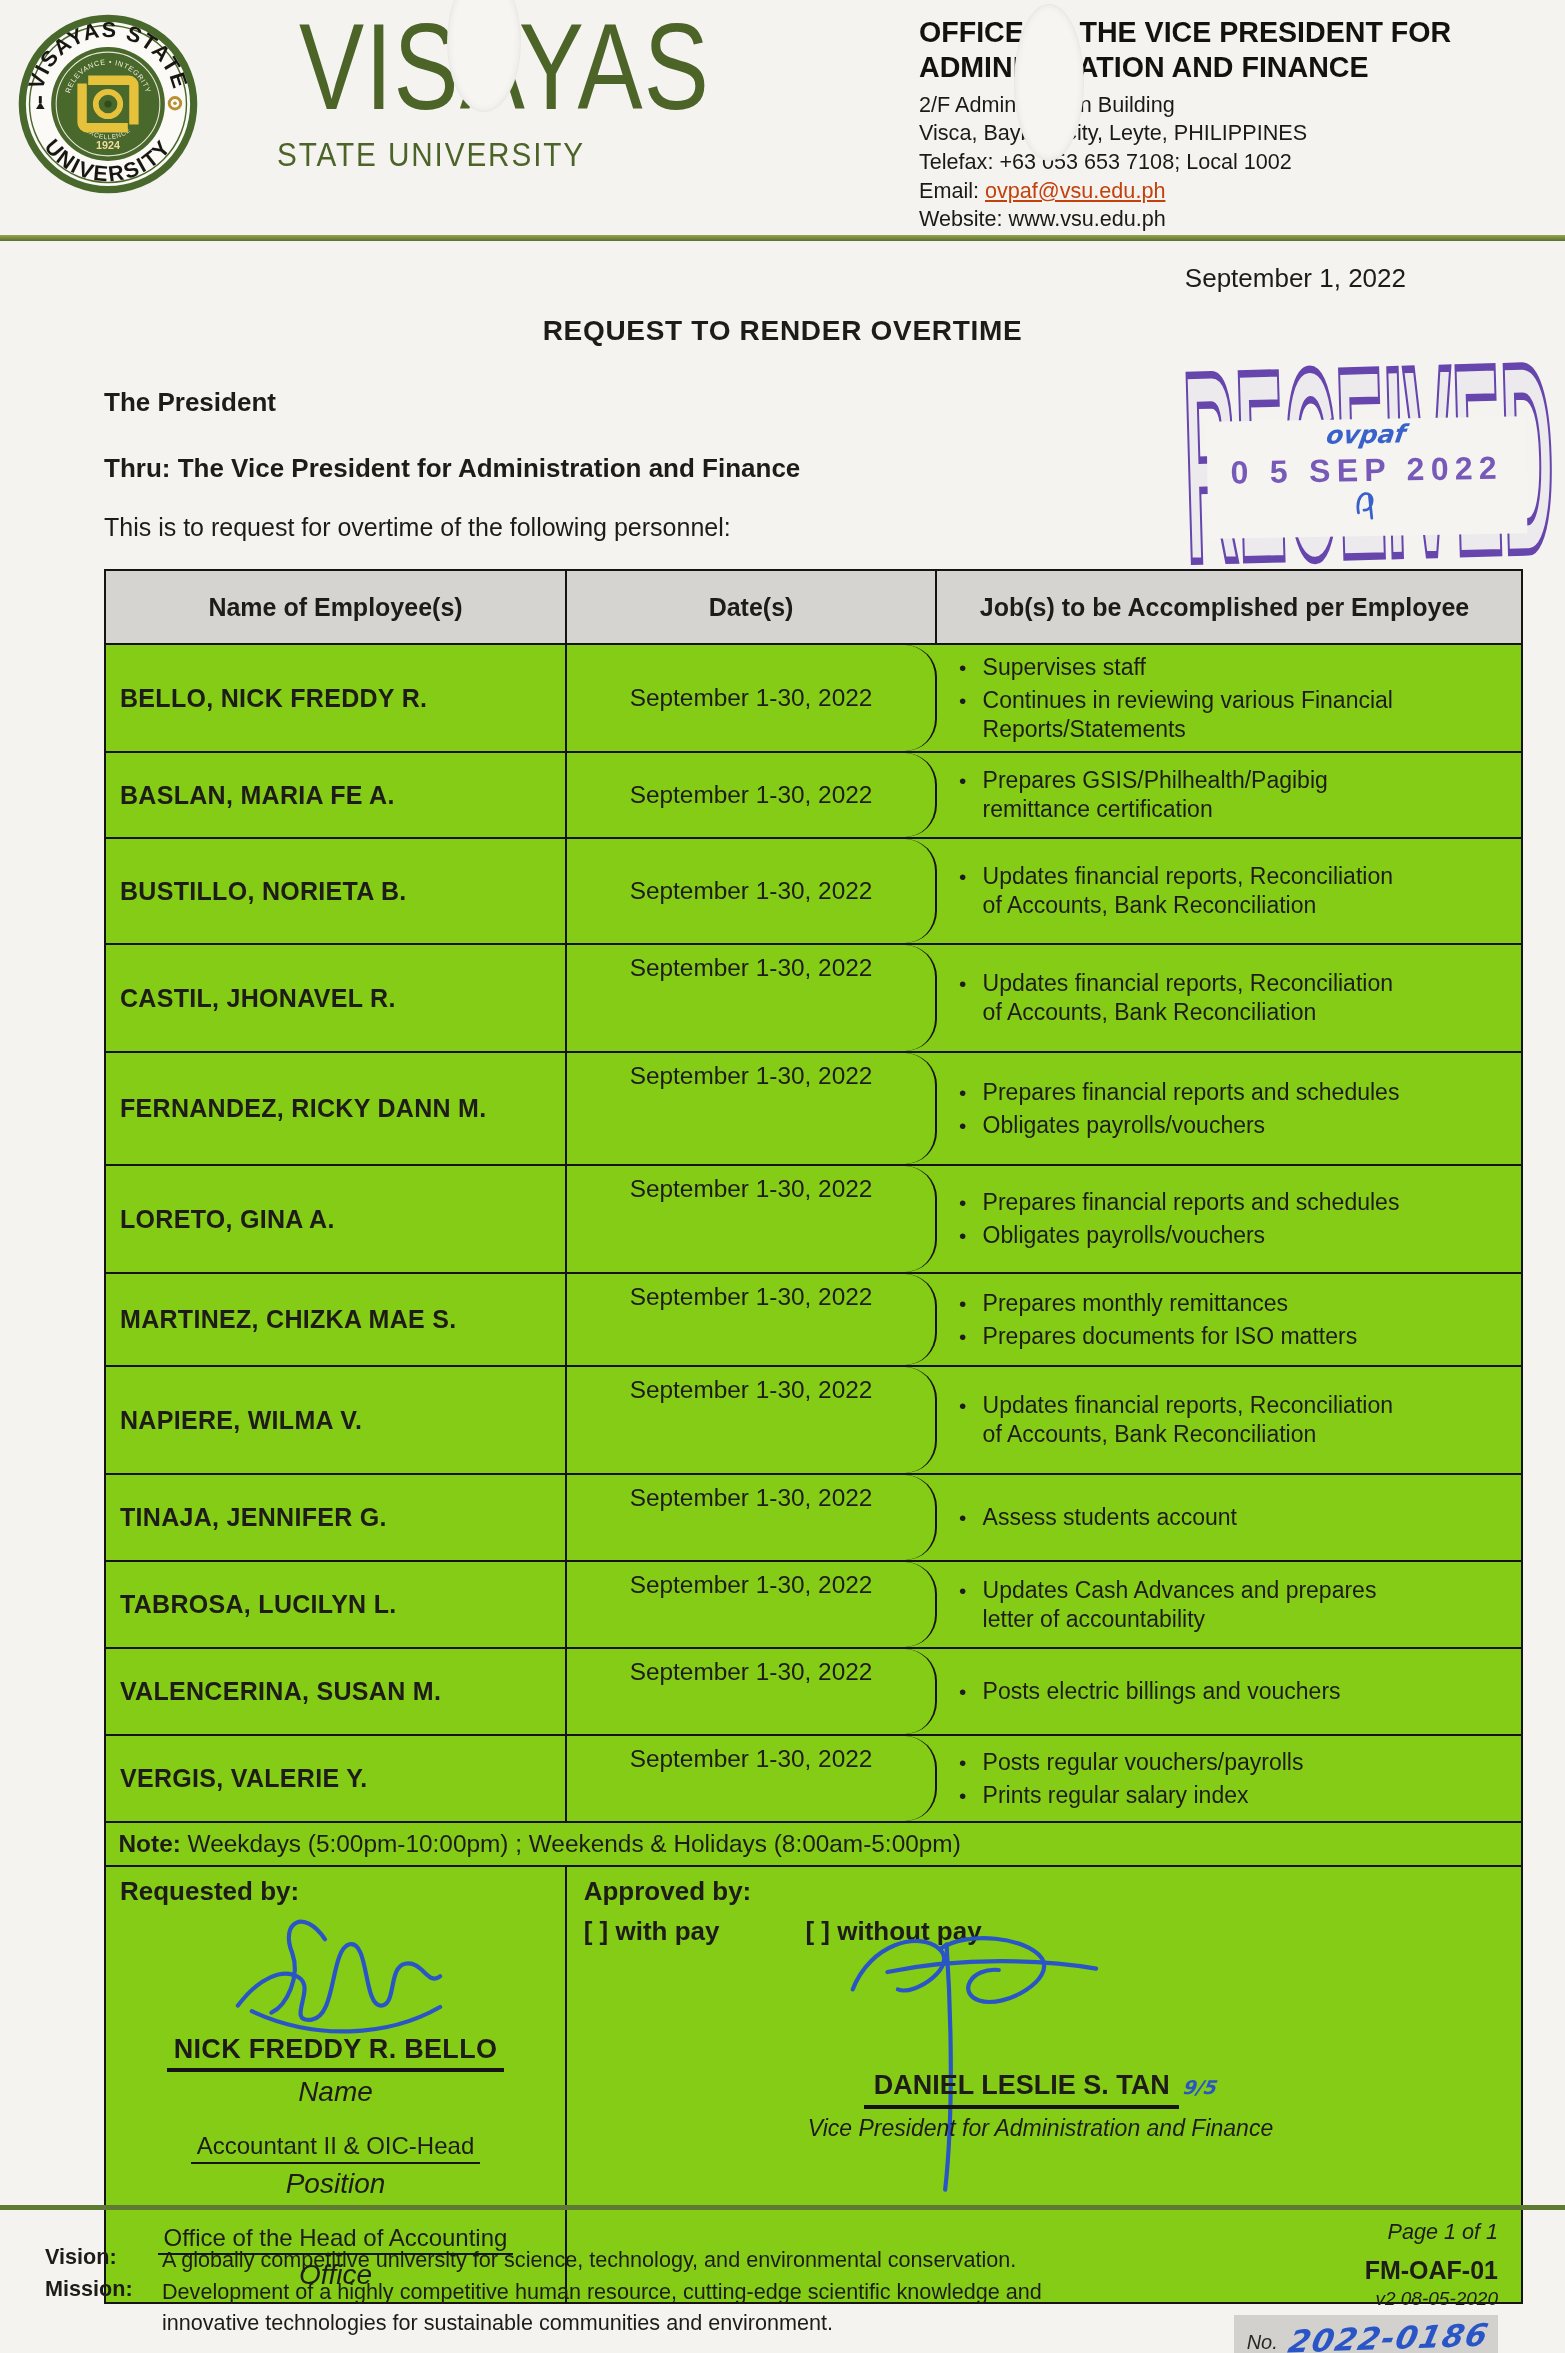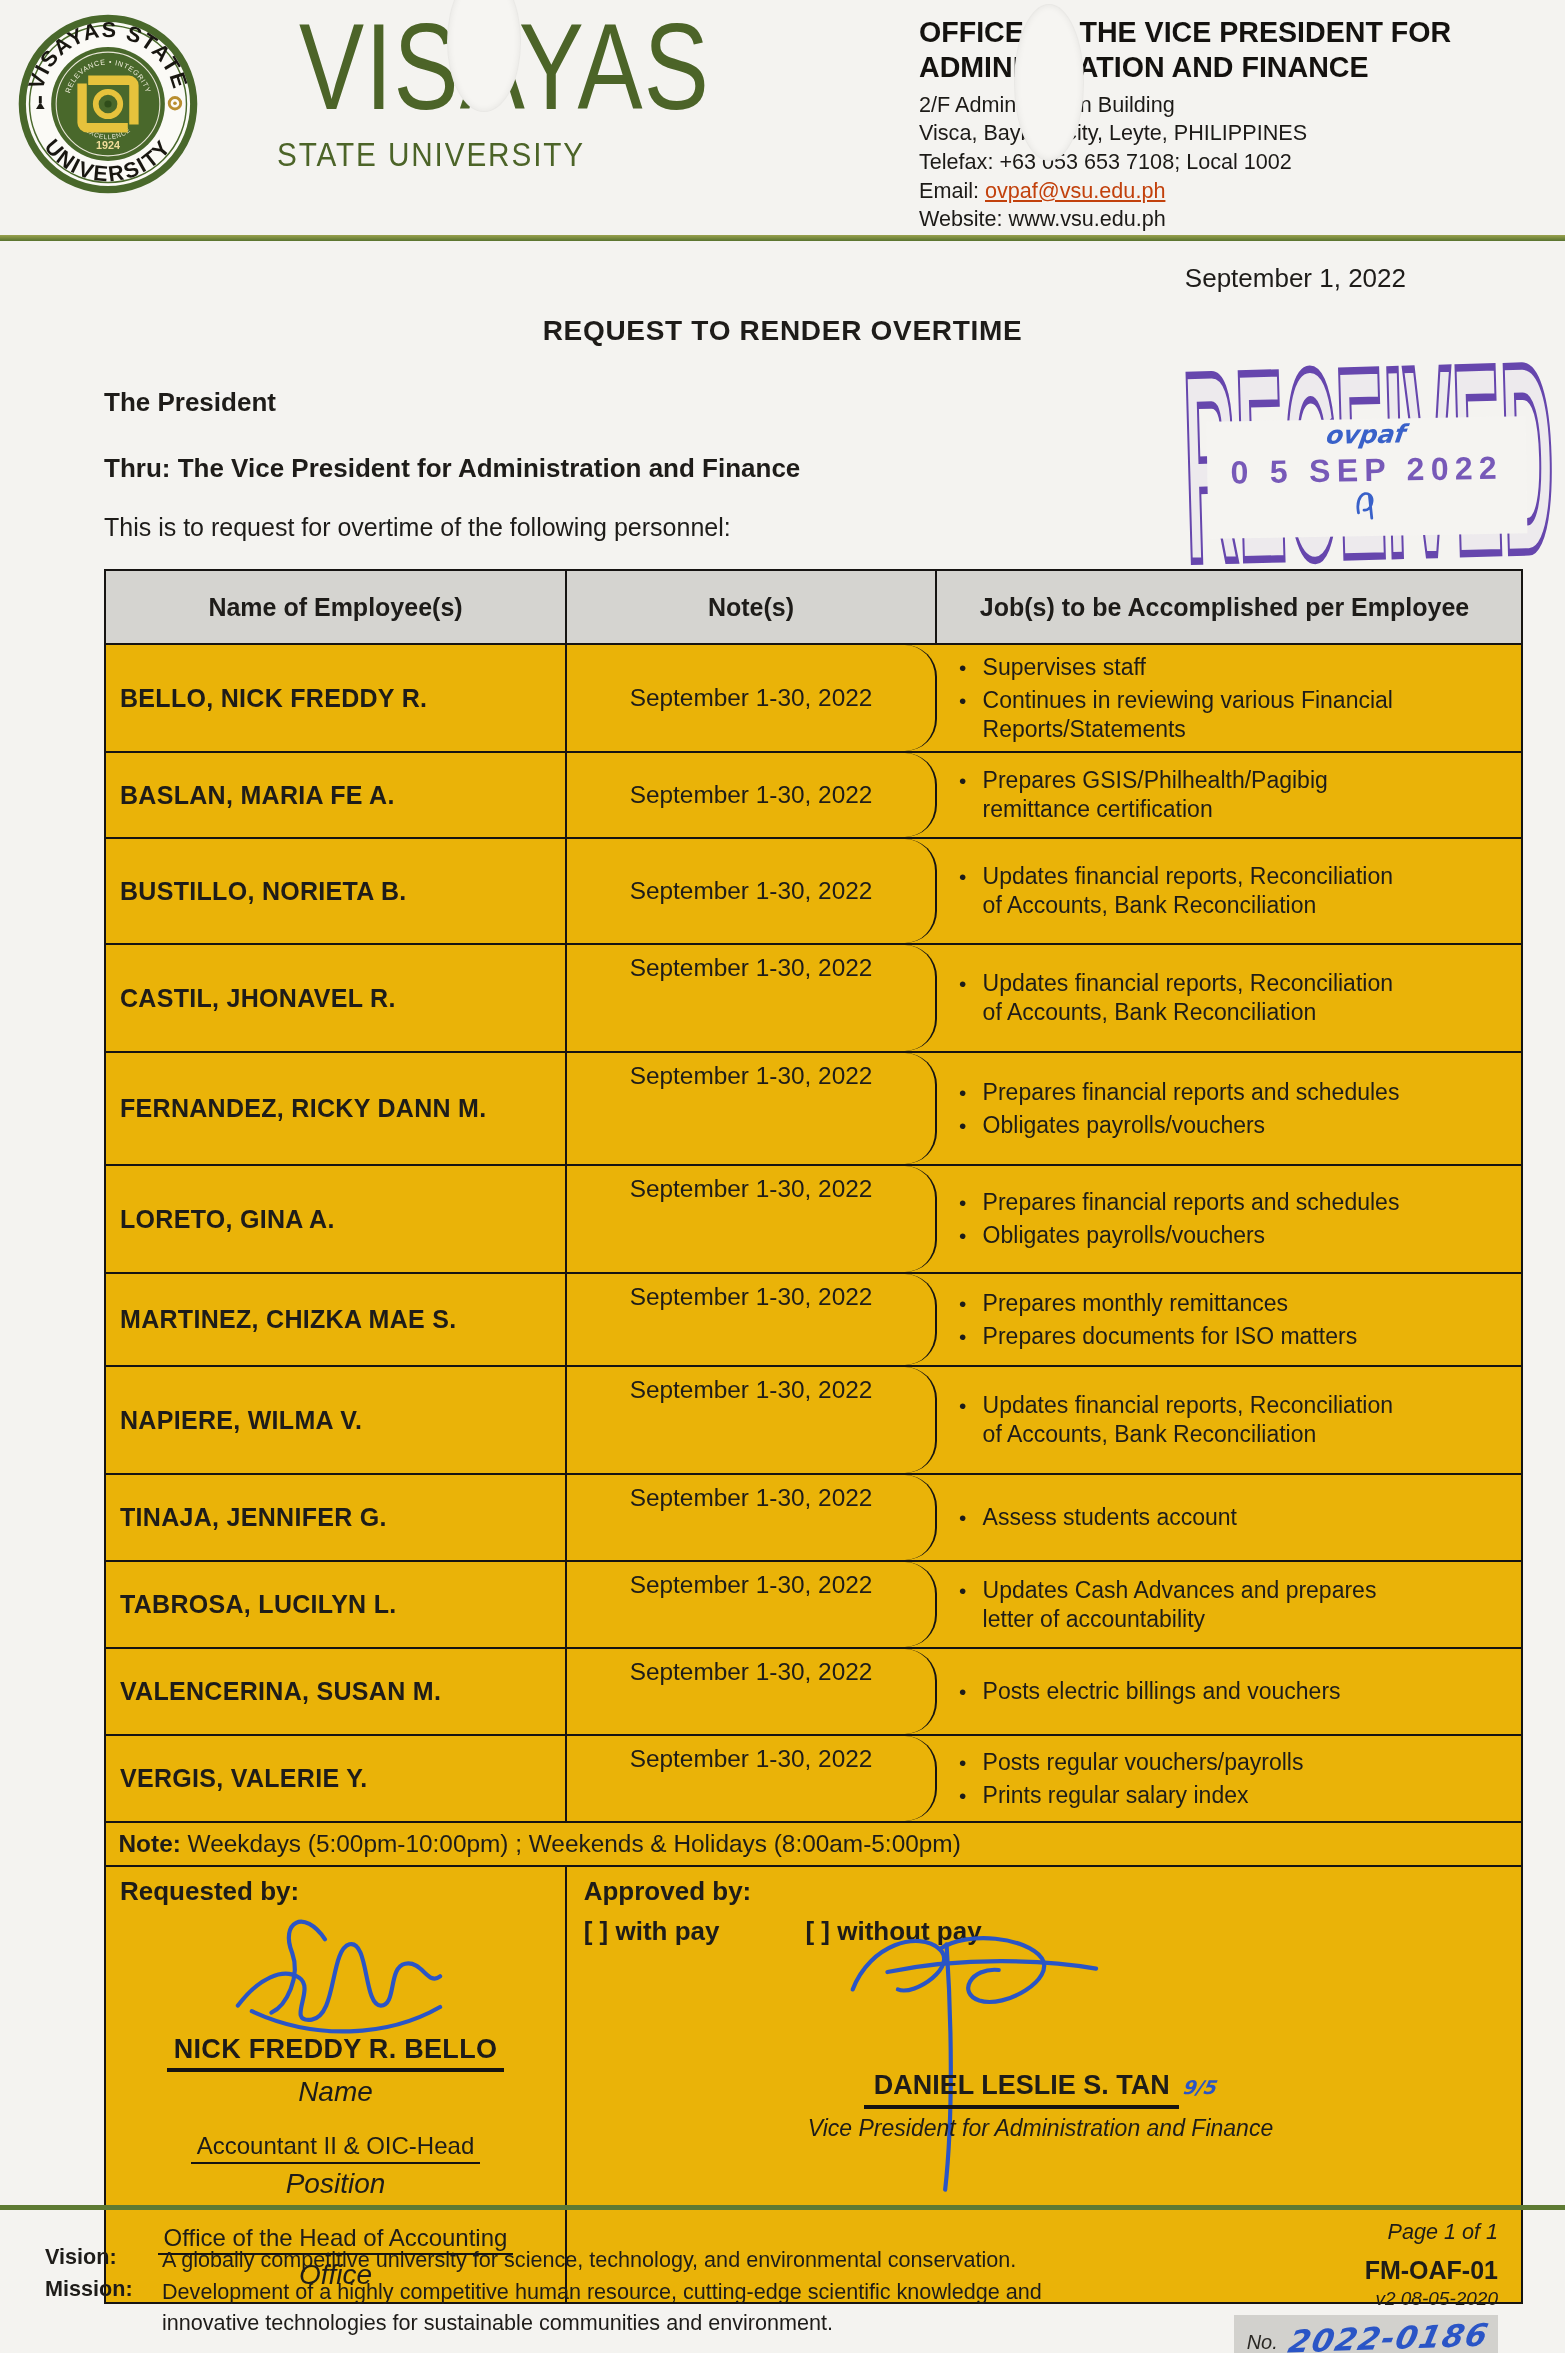--- a/index.html
+++ b/index.html
@@ -60,21 +60,21 @@
     font-family:"DejaVu Sans", sans-serif;font-style:italic;font-weight:bold;
     transform:skewX(-10deg);color:#2a55c6;
   }
   .stamp-office{font-size:25px;margin-top:1.4px;}
   .stamp-date{color:#6d4db4;font-size:32px;font-weight:bold;letter-spacing:6.3px;margin-top:2.8px;white-space:nowrap;}
   .stamp-scribble{margin-top:-4.2px;}
 
   
   .ot-table{
     position:absolute;left:104px;top:569px;width:1415px;
-    border:2.8px solid #161412;background:#eab308;font-size:23px;
+    border:2.8px solid #161412;background:#84cc16;font-size:23px;
   }
   .thead{display:grid;grid-template-columns:461px 370px 575px;
     background:#d5d4d0;border-bottom:2.1px solid #161412;}
   .thead .hcell{
     border-right:2.1px solid #161412;display:flex;align-items:center;justify-content:center;
     text-align:center;font-weight:bold;font-size:25px;line-height:31px;
     padding:5.6px 14px;min-height:61px;
   }
   .thead .hcell:last-child{border-right:none;}
   .trow{display:grid;grid-template-columns:461px 370px 575px;border-bottom:2.1px solid #161412;}
@@ -210,21 +210,21 @@
       <div class="stamp-date">0 5 SEP 2022</div>
       <svg class="stamp-scribble" width="49" height="36" viewBox="0 0 70 52">
         <path d="M22 40 C18 18 30 8 38 14 C46 20 40 38 30 36 M38 14 L41 48" stroke="#2a55c6" stroke-width="4" fill="none" stroke-linecap="round"></path>
       </svg>
     </div>
   </div>
 
   <div class="ot-table">
     <div class="thead">
       <div class="hcell">Name of Employee(s)</div>
-      <div class="hcell">Note(s)</div>
+      <div class="hcell">Date(s)</div>
       <div class="hcell">Job(s) to be Accomplished per Employee</div>
     </div>
 
     <div id="tbody">
         <div class="trow" style="min-height: 106px;">
           <div class="cell name">BELLO, NICK FREDDY R.</div>
           <div class="cell date">September 1-30, 2022</div>
           <div class="cell jobs">
             <div class="bullet">
               <span class="dot">•</span>

